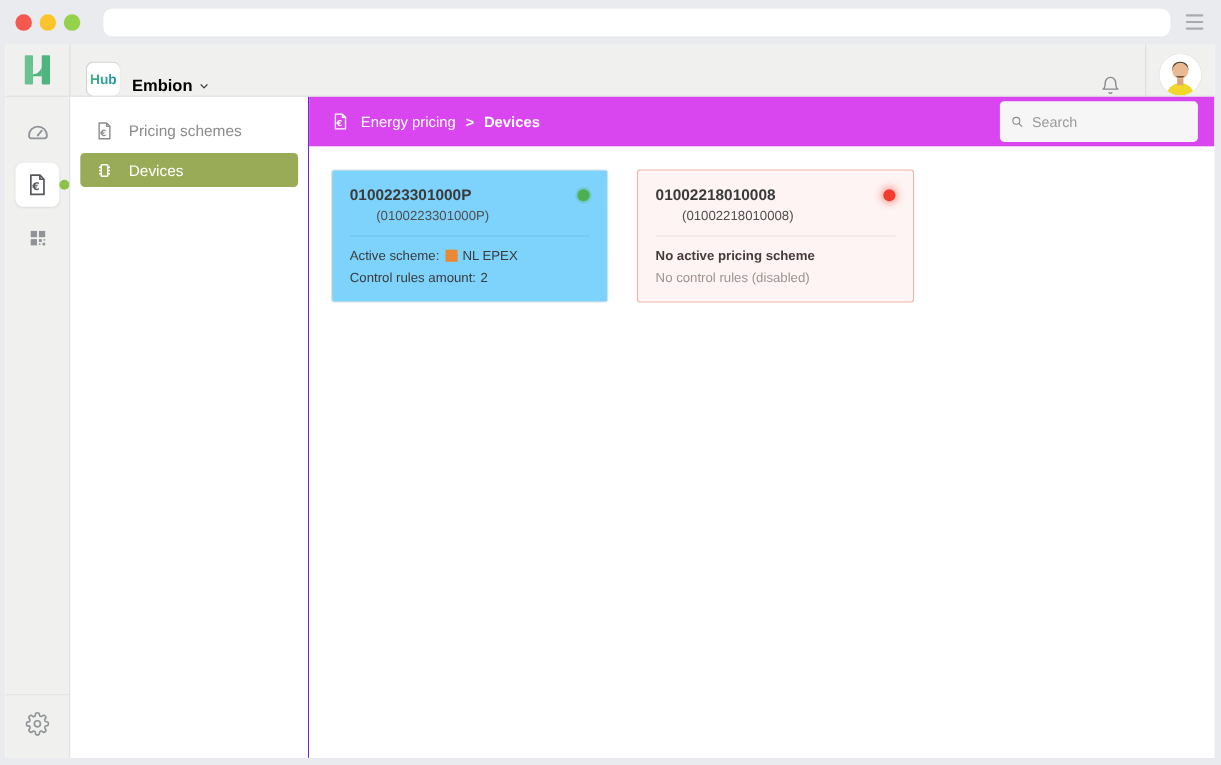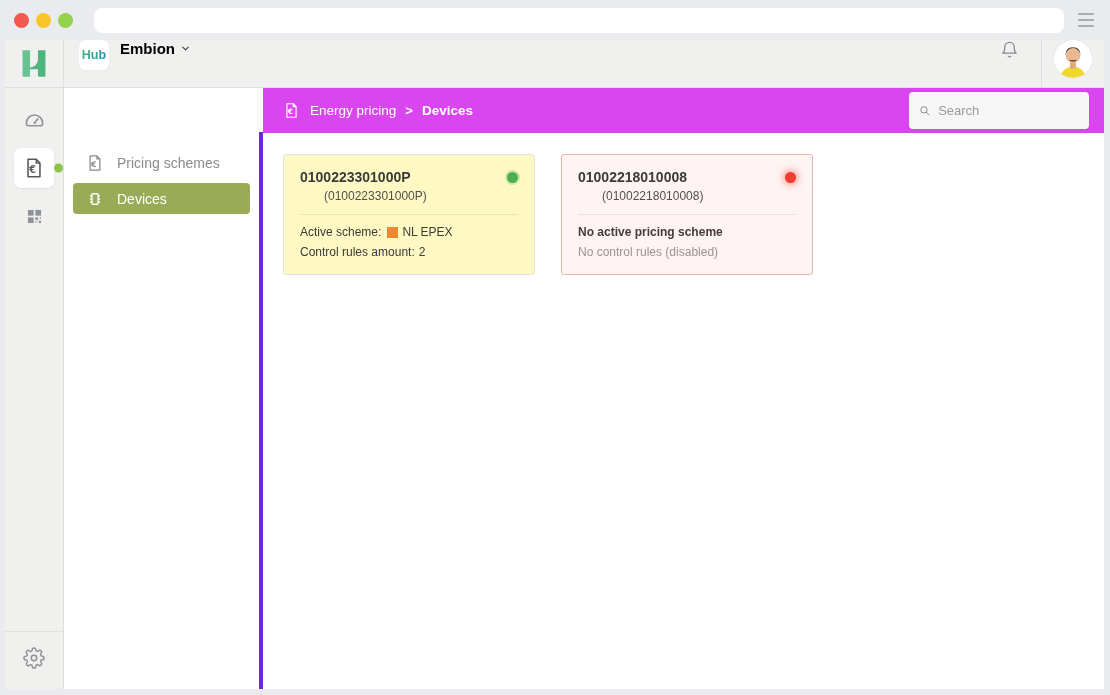--- a/index.html
+++ b/index.html
@@ -16,21 +16,21 @@
   .hamburger { width: 20px; display: flex; flex-direction: column; gap: 4px; padding: 2px; }
   .hamburger span { height: 2px; background: #a8acb1; border-radius: 1px; }
 
   
   .frame { height: 655px; padding: 0 6px 6px 5px; }
   .app { height: 100%; background: #fff; display: flex; flex-direction: column; overflow: hidden; }
 
   
   .appheader { height: 48px; background: #f0f0ef; border-bottom: 1px solid #dcdddd; display: flex; flex-shrink: 0; }
   .logo-cell { width: 59px; border-right: 1px solid #ddddDC; display: flex; align-items: center; justify-content: center; }
-  .header-main { flex: 1; display: flex; align-items: flex-start; padding-left: 15px; }
+  .header-main { flex: 1; display: flex; align-items: flex-end; padding-left: 15px; }
   .hub-badge { width: 30px; height: 30px; background: #fff; border-radius: 6px; display: flex; align-items: center; justify-content: center; margin-right: 11px; box-shadow: 0 0 1px rgba(0,0,0,.15); }
   .hub-badge span { font-size: 12.5px; font-weight: bold; background: linear-gradient(100deg, #3fb579, #1f90ae); -webkit-background-clip: text; background-clip: text; color: transparent; }
   .org { display: flex; align-items: center; gap: 5px; font-size: 15px; font-weight: bold; color: #000000; cursor: pointer; }
   .org .chev { color: #444; display: flex; }
   .header-spacer { flex: 1; }
   .bell { color: #84878c; margin-right: 22px; display: flex; cursor: pointer; }
   .header-divider { width: 1px; height: 47px; background: #dcdddd; }
   .avatar-cell { width: 62px; display: flex; align-items: center; justify-content: center; }
   .avatar { width: 38px; height: 38px; border-radius: 50%; overflow: hidden; background: #fff; box-shadow: 0 0 1px rgba(0,0,0,.2); cursor: pointer; }
 
@@ -38,38 +38,38 @@
   .appbody { flex: 1; display: flex; min-height: 0; }
 
   
   .rail { width: 59px; background: #f0f0ef; border-right: 1px solid #ddddDC; display: flex; flex-direction: column; align-items: center; padding-top: 8px; flex-shrink: 0; }
   .rail-item { width: 40px; height: 40px; margin: 4px 0; display: flex; align-items: center; justify-content: center; color: #8f9296; position: relative; cursor: pointer; }
   .rail-item.active { background: #fff; border-radius: 7px; color: #55585c; box-shadow: 0 1px 2px rgba(0,0,0,.08); }
   .rail-dot { position: absolute; right: -9px; top: 50%; transform: translateY(-50%); width: 9px; height: 9px; border-radius: 50%; background: #8bc34a; }
   .rail-bottom { margin-top: auto; width: 100%; border-top: 1px solid #e2e2e1; padding: 15px 0 20px; display: flex; justify-content: center; color: #8f9296; }
 
   
-  .sidebar { width: 199px; background: #fff; border-right: 4px solid #6d28d9; padding-top: 10px; flex-shrink: 0; margin-top: 44px; }
+  .sidebar { width: 217px; background: #fff; border-right: 1px solid #6d28d9; padding-top: 10px; flex-shrink: 0; }
   .side-item { display: flex; align-items: center; gap: 13px; height: 31px; margin: 5px 9px; padding: 0 13px; border-radius: 4px; font-size: 14px; color: #8b8b8b; cursor: pointer; }
   .side-item .ic { flex-shrink: 0; }
   .side-item.active { background: #9aab58; color: #fff; }
 
   
   .main { flex: 1; display: flex; flex-direction: column; background: #fff; min-width: 0; }
   .toolbar { height: 45px; background: #d946ef; display: flex; align-items: center; padding: 0 15px 0 20px; color: #fff; flex-shrink: 0; }
   .bc-icon { display: flex; margin-right: 10px; }
   .bc-link { font-size: 13.5px; cursor: pointer; }
   .bc-sep { font-size: 13px; font-weight: bold; margin: 0 9px; }
   .bc-current { font-size: 13.5px; font-weight: bold; }
   .searchbox { margin-left: auto; width: 180px; height: 37px; background: #f6f6f6; border-radius: 4px; display: flex; align-items: center; padding: 0 9px; gap: 7px; color: #8a8a8a; }
   .searchbox input { border: none; background: transparent; outline: none; font-size: 13px; width: 100%; color: #333; font-family: "Liberation Sans", sans-serif; }
   .searchbox input::placeholder { color: #9b9b9b; }
 
   .content { padding: 21px 20px; display: flex; gap: 26px; align-items: flex-start; }
-  .card { width: 252px; background: #fef9c3; border: 1px solid #e2e2e2; border-radius: 3px; padding: 14px 16px 15px; cursor: pointer; }
+  .card { width: 252px; background: #7dd3fc; border: 1px solid #e2e2e2; border-radius: 3px; padding: 14px 16px 15px; cursor: pointer; }
   .card.err { background: #fdf4f3; border-color: #f0b4ad; }
   .card-head { display: flex; justify-content: space-between; align-items: flex-start; }
   .card-title { font-size: 14px; font-weight: bold; color: #3a3a3a; }
   .card-sub { font-size: 12px; color: #4f4f4f; margin-top: 4px; margin-left: 24px; }
   .dot { width: 11px; height: 11px; border-radius: 50%; margin-top: 3px; flex-shrink: 0; }
   .dot.green { background: #4caf50; box-shadow: 0 0 0 2px rgba(76,175,80,.25); }
   .dot.red { background: #f23d2e; box-shadow: 0 0 7px 2px rgba(244,67,54,.5); }
   .card hr { border: none; border-top: 1px solid rgba(0,0,0,.08); margin: 11px 0 10px; }
   .row { font-size: 12px; color: #3a3a3a; margin-top: 6px; display: flex; align-items: center; gap: 4px; }
   .row .lbl { font-weight: normal; }

